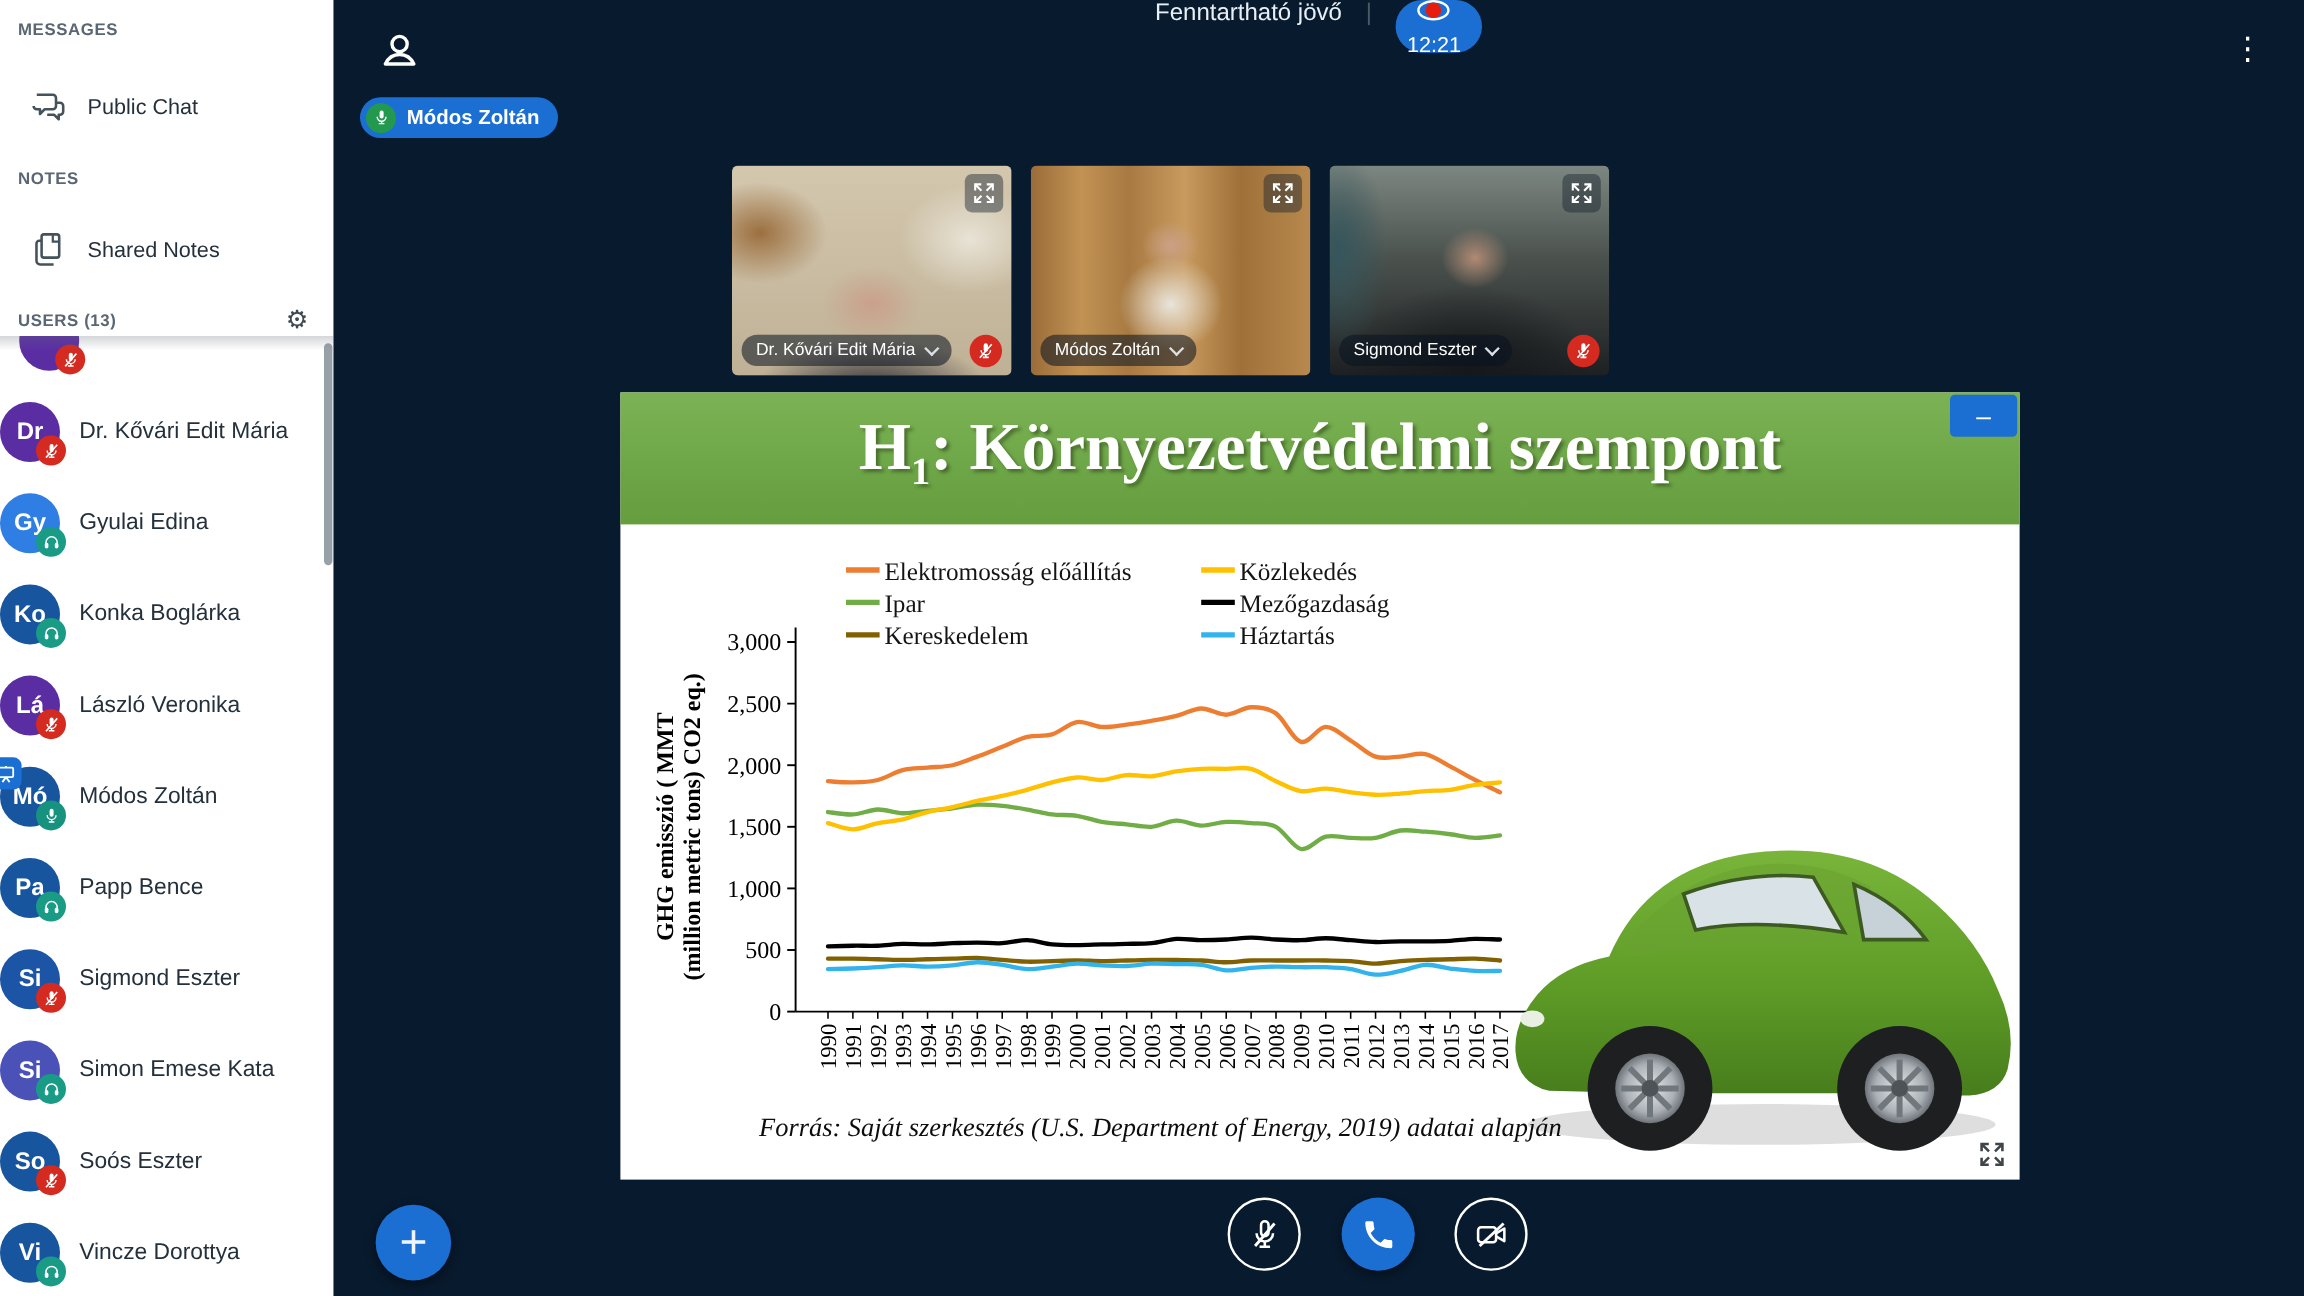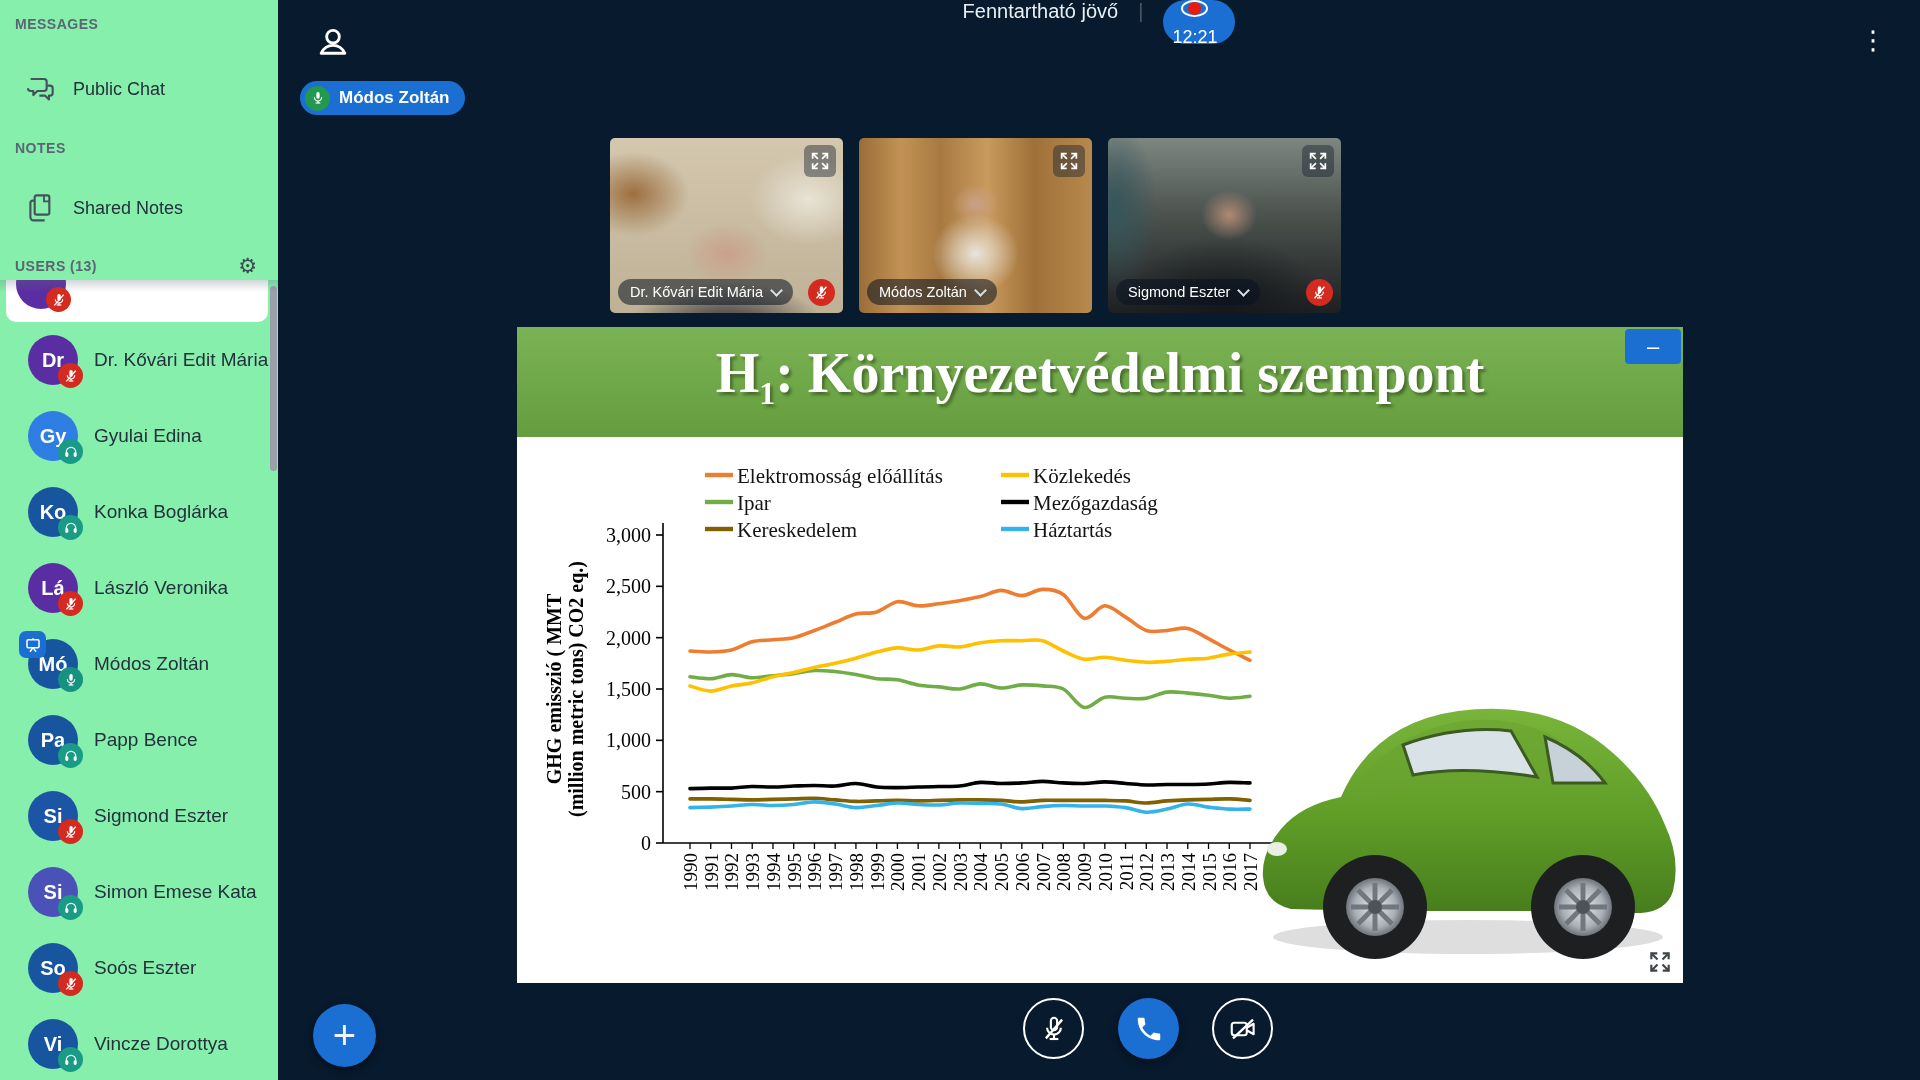--- a/index.html
+++ b/index.html
@@ -1,34 +1,34 @@
 <!DOCTYPE html>
 <html><head>
 <meta charset="utf-8">
 <style>
   html,body{margin:0;padding:0;width:1920px;height:1080px;overflow:hidden;
     font-family:"Liberation Sans",sans-serif;background:#081a2d;}
   .root{position:relative;width:1920px;height:1080px;}
 
   
-  .sidebar{position:absolute;left:0;top:0;width:278px;height:1080px;background:#86efac;
+  .sidebar{position:absolute;left:0;top:0;width:278px;height:1080px;background:#ffffff;
     border-right:5px solid #ef4444;overflow:hidden;}
   .section-heading{font-size:14px;font-weight:bold;letter-spacing:.5px;color:#5a6673;
     padding:0;position:absolute;left:15px;}
   .side-item{position:absolute;left:0;width:278px;height:52px;display:flex;align-items:center;
     gap:17px;padding-left:24px;box-sizing:border-box;cursor:pointer;}
   .side-item svg{width:32px;height:32px;flex:0 0 auto;}
   .side-item .lbl{font-size:18px;color:#24313c;}
   .users-head{position:absolute;left:15px;top:254px;width:248px;display:flex;align-items:center;justify-content:space-between;}
   .users-head .gear{font-size:21px;color:#3c4852;cursor:pointer;margin-right:6px;}
   .users-list{position:absolute;left:0;top:280px;width:278px;bottom:0;overflow:hidden;}
   .users-list::before{content:"";position:absolute;left:0;top:0;width:100%;height:12px;
     background:linear-gradient(rgba(100,110,120,.28),rgba(100,110,120,0));z-index:5;}
   .user-row{position:relative;height:76px;display:flex;align-items:center;gap:16px;
-    padding-left:28px;box-sizing:border-box;cursor:pointer;}
+    padding-left:0;box-sizing:border-box;cursor:pointer;}
   .user-row.partial{margin-top:-34px;background:#fff;border-radius:10px;margin-left:6px;margin-right:10px;padding-left:10px;}
   .avatar{position:relative;width:50px;height:50px;border-radius:50%;flex:0 0 auto;
     display:flex;align-items:center;justify-content:center;}
   .initials{color:#fff;font-size:20px;font-weight:bold;}
   .badge{position:absolute;right:-5px;bottom:-3px;width:25px;height:25px;border-radius:50%;
     display:flex;align-items:center;justify-content:center;}
   .badge svg{width:16px;height:16px;}
   .badge.muted{background:#d42a20;}
   .badge.headset{background:#199b86;}
   .badge.mic{background:#17927f;}
@@ -517,20 +517,21 @@
           <line x1="470" y1="18" x2="498" y2="18" stroke="#FFC000" stroke-width="4.4"></line>
           <text x="502" y="26" class="legendT">Közlekedés</text>
           <line x1="470" y1="45" x2="498" y2="45" stroke="#000000" stroke-width="4.4"></line>
           <text x="502" y="53" class="legendT">Mezőgazdaság</text>
           <line x1="470" y1="72" x2="498" y2="72" stroke="#33B3EC" stroke-width="4.4"></line>
           <text x="502" y="80" class="legendT">Háztartás</text>
           <text transform="translate(30 232) rotate(-90)" text-anchor="middle" class="ylab"><tspan x="0">GHG emisszió ( MMT</tspan><tspan x="0" dy="22">(million metric tons) CO2 eq.)</tspan></text>
         </svg>
 
       <div class="caption">
+        <div>Forrás: Saját szerkesztés (U.S. Department of Energy, 2019) adatai alapján</div>
       </div>
 
       <svg class="car" width="430" height="376" viewBox="0 0 430 376">
         <defs>
           <linearGradient id="grass" x1="0" y1="0" x2="0" y2="1">
             <stop offset="0" stop-color="#79b53a"></stop>
               <stop offset=".55" stop-color="#5e9c27"></stop>
               <stop offset="1" stop-color="#477d1c"></stop>
           </linearGradient>
           <radialGradient id="rim" cx=".5" cy=".5" r=".5">

